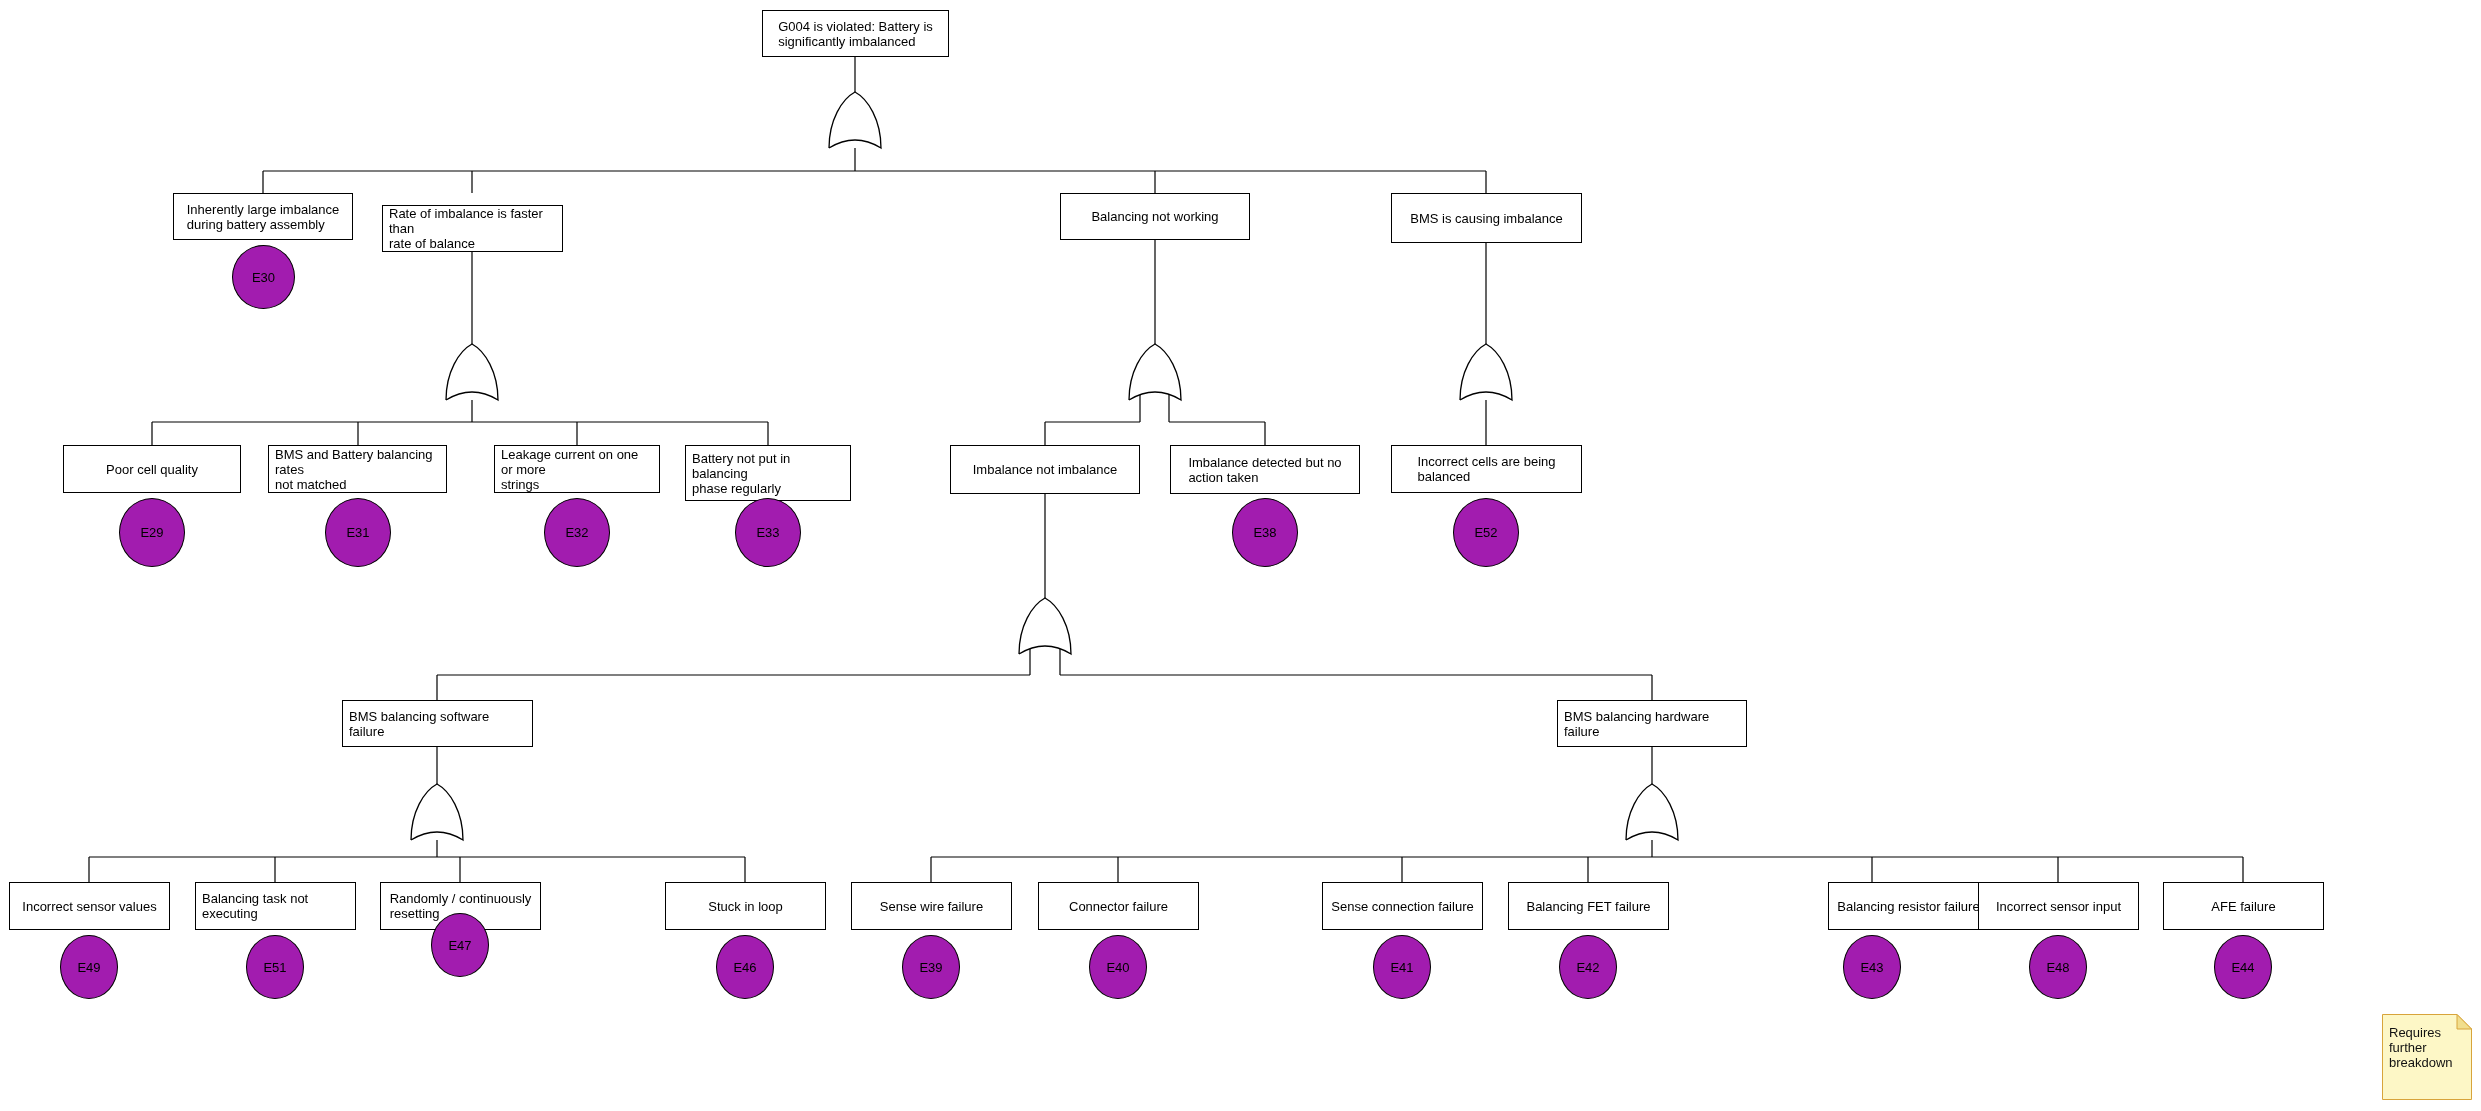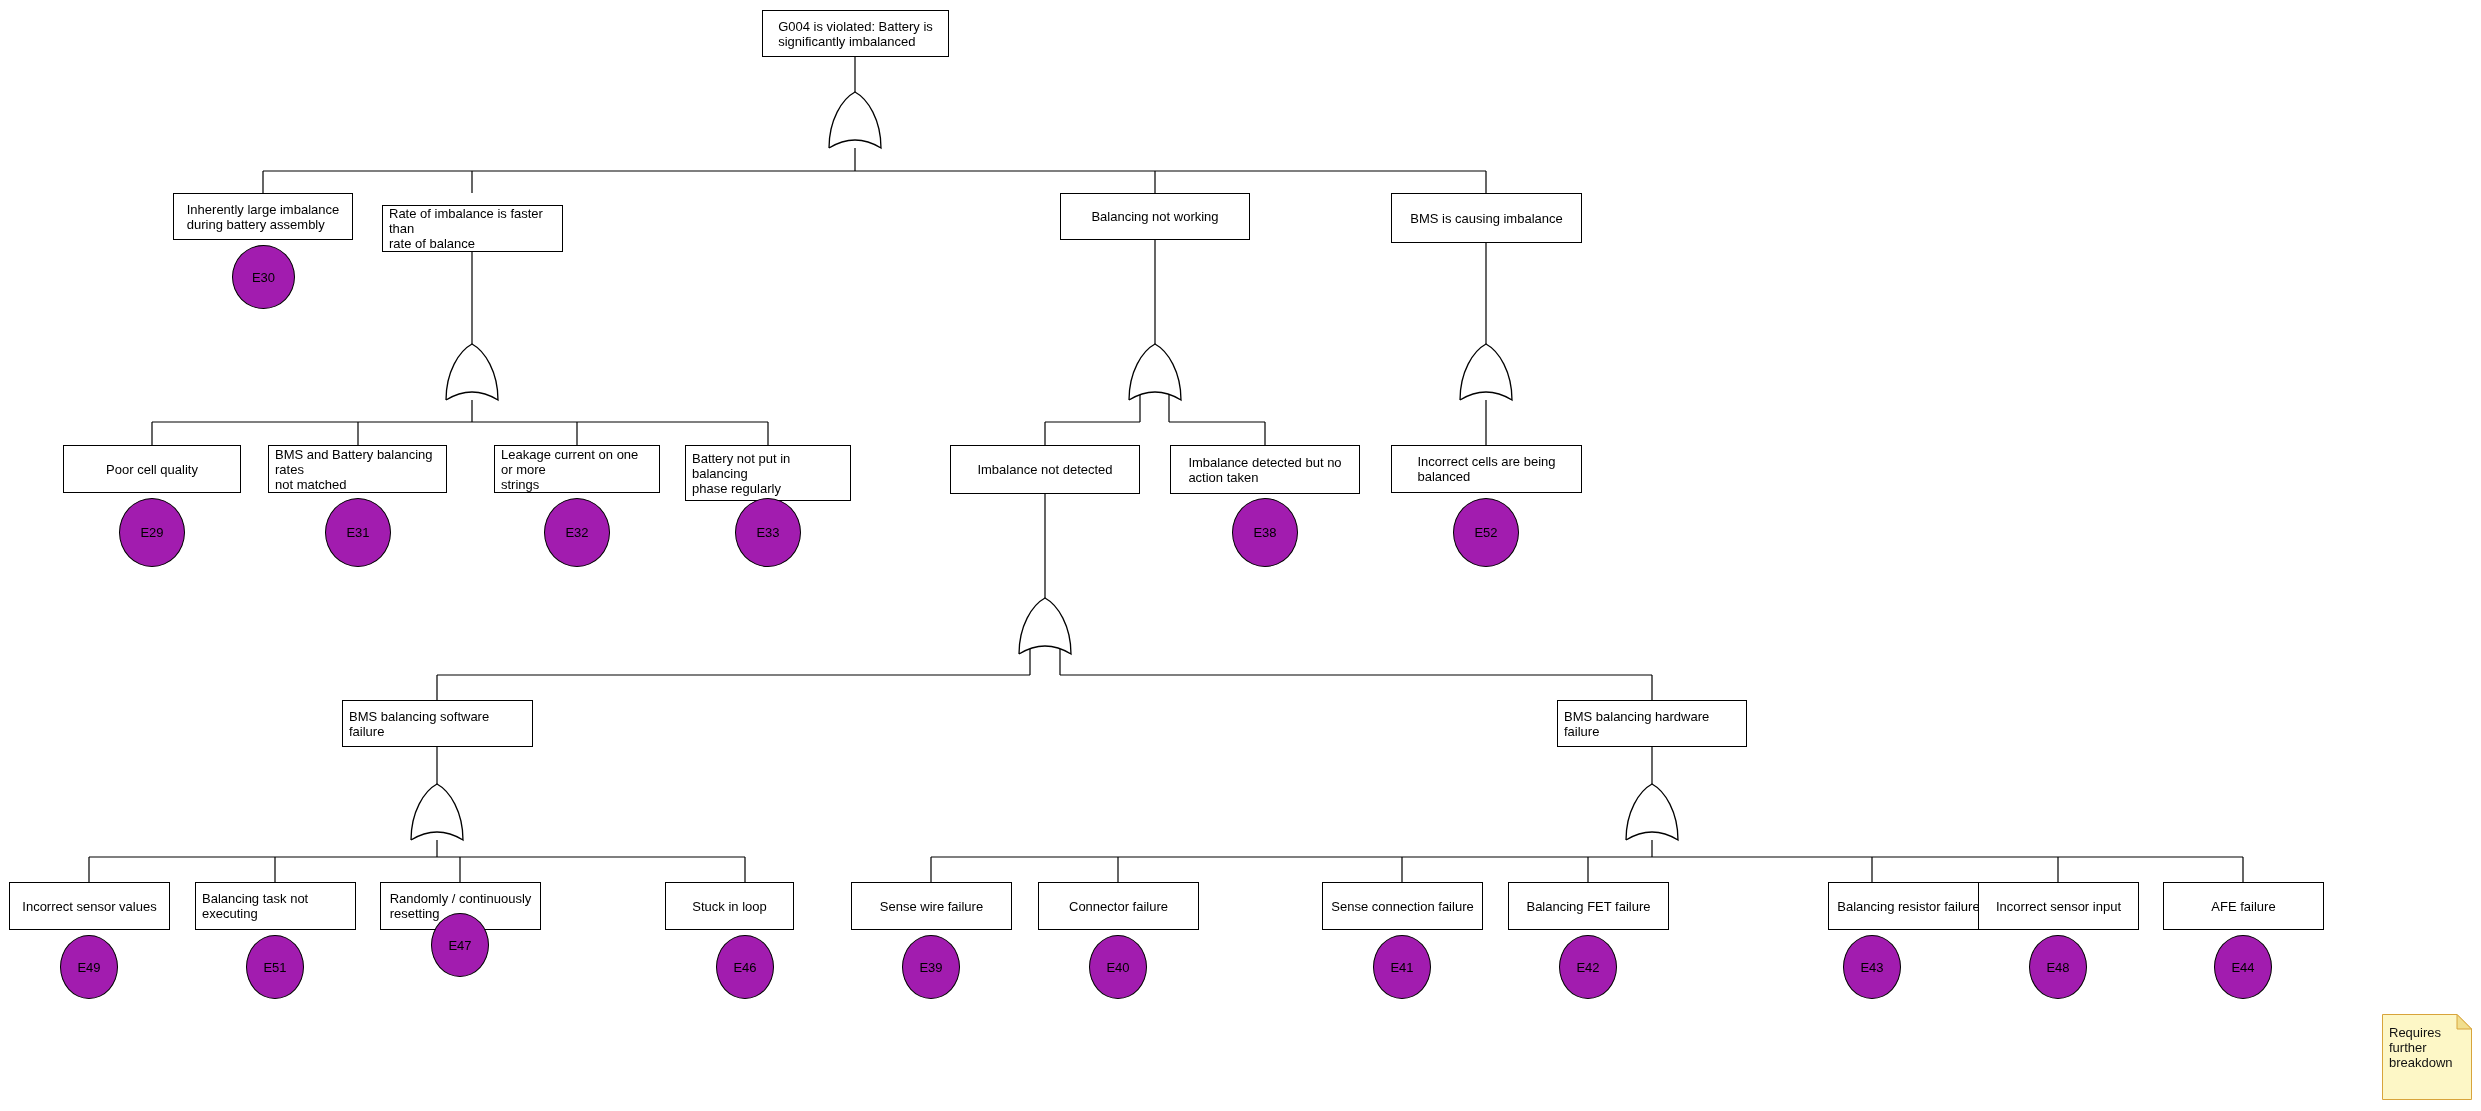--- a/index.html
+++ b/index.html
@@ -107,21 +107,21 @@
     </div>
   <div class="box" style="left:494px;top:445px;width:166px;height:48px">
       <span class="lbl">Leakage current on one or more
 strings</span>
     </div>
   <div class="box" style="left:685px;top:445px;width:166px;height:56px">
       <span class="lbl">Battery not put in balancing
 phase regularly</span>
     </div>
   <div class="box" style="left:950px;top:445px;width:190px;height:49px">
-      <span class="lbl">Imbalance not detected</span>
+      <span class="lbl">Imbalance not imbalance</span>
     </div>
   <div class="box" style="left:1170px;top:445px;width:190px;height:49px">
       <span class="lbl">Imbalance detected but no
 action taken</span>
     </div>
   <div class="box" style="left:1391px;top:445px;width:191px;height:48px">
       <span class="lbl">Incorrect cells are being
 balanced</span>
     </div>
 
@@ -135,21 +135,21 @@
   <div class="box" style="left:9px;top:882px;width:161px;height:48px">
       <span class="lbl">Incorrect sensor values</span>
     </div>
   <div class="box" style="left:195px;top:882px;width:161px;height:48px">
       <span class="lbl">Balancing task not executing</span>
     </div>
   <div class="box" style="left:380px;top:882px;width:161px;height:48px">
       <span class="lbl">Randomly / continuously
 resetting</span>
     </div>
-  <div class="box" style="left:665px;top:882px;width:129px;height:48px">
+  <div class="box" style="left:665px;top:882px;width:161px;height:48px">
       <span class="lbl">Stuck in loop</span>
     </div>
   <div class="box" style="left:851px;top:882px;width:161px;height:48px">
       <span class="lbl">Sense wire failure</span>
     </div>
   <div class="box" style="left:1038px;top:882px;width:161px;height:48px">
       <span class="lbl">Connector failure</span>
     </div>
   <div class="box" style="left:1322px;top:882px;width:161px;height:48px">
       <span class="lbl">Sense connection failure</span>

